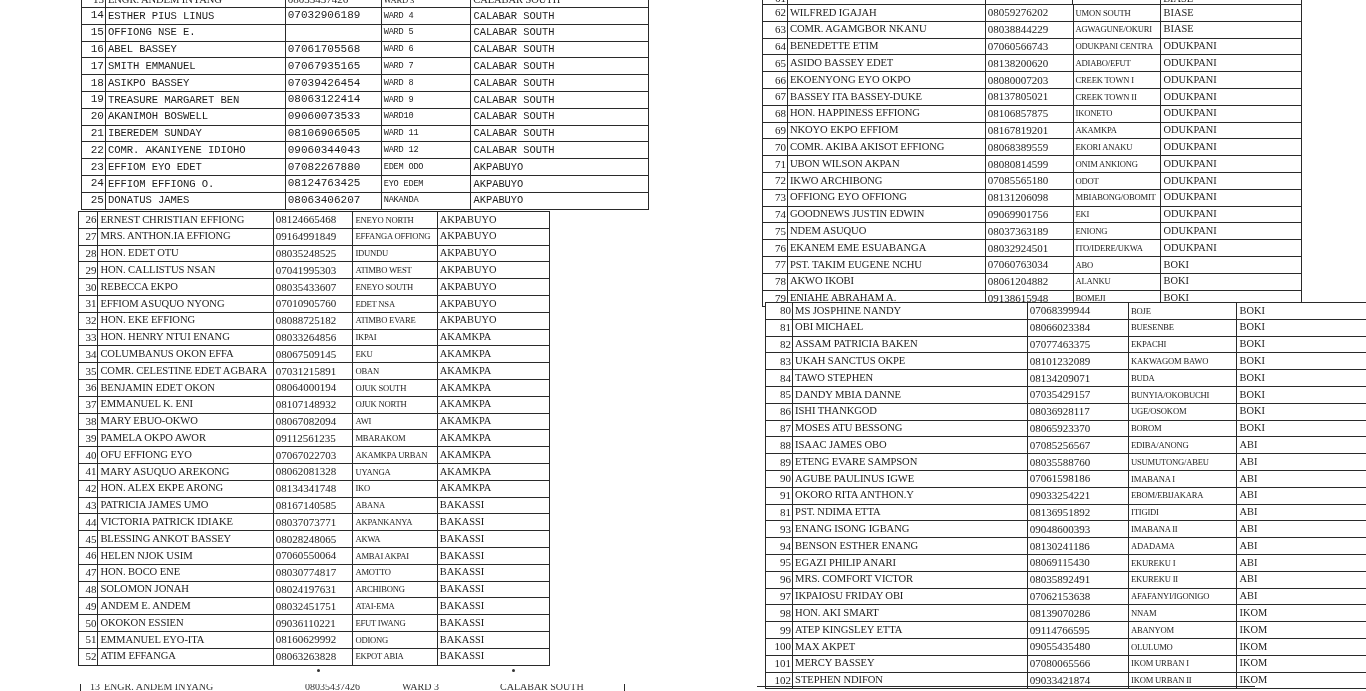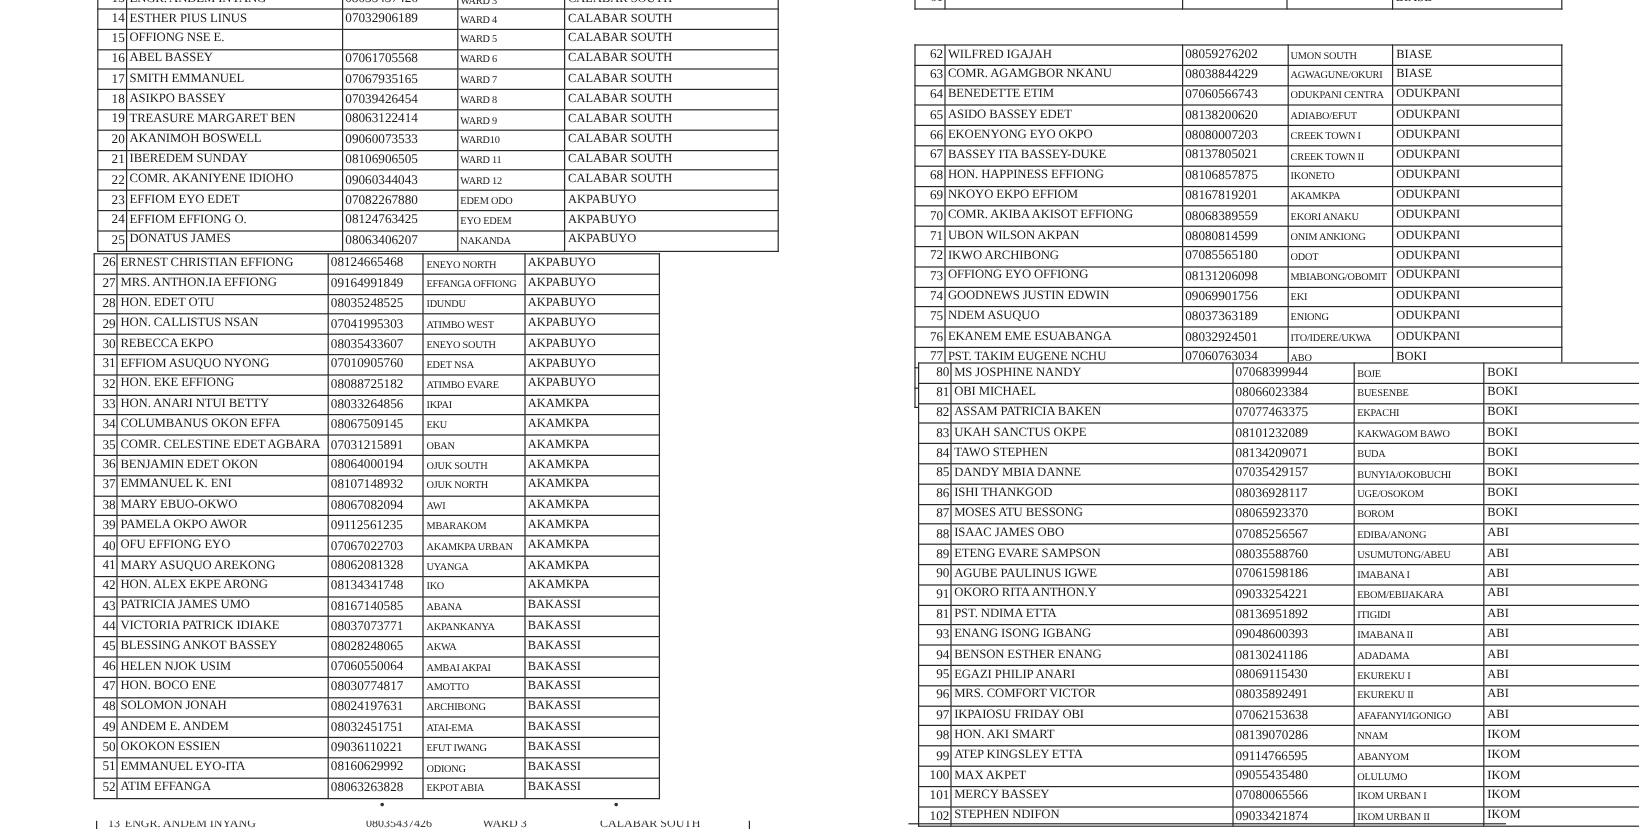--- a/index.html
+++ b/index.html
@@ -56,21 +56,21 @@
         <tr>
       <td class="sn">13</td>
       <td class="name">ENGR. ANDEM INYANG</td>
       <td class="phone">08035437426</td>
       <td class="ward">WARD 3</td>
       <td class="lga">CALABAR SOUTH</td>
     </tr>
   </tbody>
     </table>
 
-  <table class="roster" id="left-a" style="left:81px; top:7px; width:568px;">
+  <table class="roster" id="left-a" style="left:81px; top:7px; width:568px;font-family:Liberation Mono, monospace;">
     <colgroup>
         <col style="width:24px">
         <col style="width:180px">
         <col style="width:96px">
         <col style="width:90px">
         <col style="width:178px">
       </colgroup>
     <tbody>
         <tr>
           <td class="sn">14</td>
@@ -212,21 +212,21 @@
         </tr>
         <tr>
           <td class="sn">32</td>
           <td class="name">HON. EKE EFFIONG</td>
           <td class="phone">08088725182</td>
           <td class="ward">ATIMBO EVARE</td>
           <td class="lga">AKPABUYO</td>
         </tr>
         <tr>
           <td class="sn">33</td>
-          <td class="name">HON. ANARI NTUI BETTY</td>
+          <td class="name">HON. HENRY NTUI ENANG</td>
           <td class="phone">08033264856</td>
           <td class="ward">IKPAI</td>
           <td class="lga">AKAMKPA</td>
         </tr>
         <tr>
           <td class="sn">34</td>
           <td class="name">COLUMBANUS OKON EFFA</td>
           <td class="phone">08067509145</td>
           <td class="ward">EKU</td>
           <td class="lga">AKAMKPA</td>
@@ -387,21 +387,21 @@
         <tr>
       <td class="sn">61</td>
       <td class="name"></td>
       <td class="phone"></td>
       <td class="ward"></td>
       <td class="lga">BIASE</td>
     </tr>
   </tbody>
     </table>
 
-  <table class="roster" id="right-a" style="left:762px; top:4px; width:540px;margin-top:33px;">
+  <table class="roster" id="right-a" style="left:762px; top:4px; width:540px;">
     <colgroup>
         <col style="width:25px">
         <col style="width:198px">
         <col style="width:88px">
         <col style="width:88px">
         <col style="width:141px">
       </colgroup>
     <tbody>
         <tr>
           <td class="sn">62</td>

